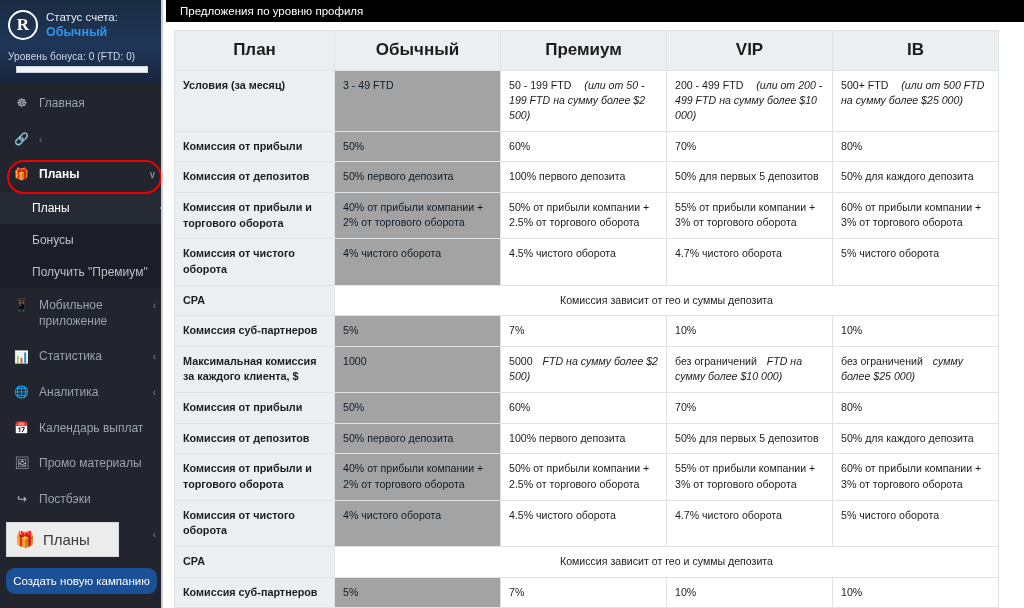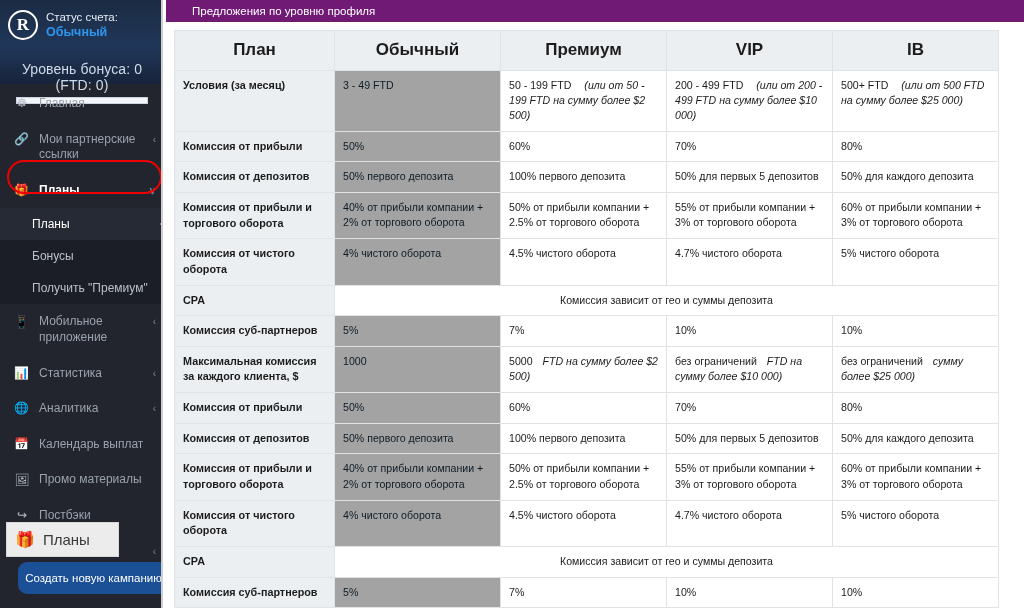--- a/index.html
+++ b/index.html
@@ -30,22 +30,22 @@
     border: 2.4px solid #ffffff;
     color: #ffffff; font-size: 17px; font-weight: bold;
     display: flex; align-items: center; justify-content: center;
     font-family: "Liberation Serif", serif;
     flex: 0 0 30px; margin-top: 1px;
   }
   .acct-txt { line-height: 1.25; padding-top: 1px; }
   .acct-label { color: #e6edf5; font-size: 11.5px; }
   .acct-value { color: #2f96f0; font-size: 12.5px; font-weight: bold; margin-top: 1px; }
   .bonus-label {
-    color: #cfdbe8; font-size: 14px; text-align: center;
-    margin-top: 20px; letter-spacing: 0.1px;
+    color: #cfdbe8; font-size: 10px; text-align: left;
+    margin-top: 10px; letter-spacing: 0.1px;
   }
   .bonus-bar {
     margin: 4px 8px 0 8px; height: 7px;
     background: #f2f5f8; border: 1px solid #c9d4e0;
   }
 
   .nav { padding-top: 2px; }
   .nav-item {
     display: flex; align-items: flex-start; gap: 9px;
     padding: 10px 10px 10px 14px;
@@ -90,42 +90,42 @@
     position: absolute; left: 6px; bottom: 51px;
     width: 113px; height: 35px;
     background: #ececec; border: 1px solid #d8d8d8;
     display: flex; align-items: center; gap: 8px;
     padding: 0 8px; z-index: 20;
   }
   .plans-tip .gift { font-size: 16px; color: #1b1b1b; }
   .plans-tip .t { font-size: 15px; color: #3a3a3a; }
 
   .new-campaign {
-    position: absolute; left: 18px; bottom: 14px;
-    width: 151px; height: 32px;
+    position: absolute; left: 6px; bottom: 14px;
+    width: 151px; height: 26px;
     background: #1b4f96; color: #ffffff;
     font-size: 11.5px; display: flex; align-items: center;
     justify-content: center; cursor: pointer; z-index: 20; border-radius: 9px;
   }
 
   .sidebar-edge {
     position: absolute; right: 0; top: 0; width: 5px; height: 608px;
     background: #ffffff; z-index: 30;
   }
   .sidebar-edge:before {
     content: ""; position: absolute; left: 0; top: 0;
     width: 2px; height: 608px; background: #cfcfcf;
   }
 
   
   .main { flex: 1 1 auto; background: #ffffff; position: relative; }
   .panel-head {
-    height: 22px; background: #701a75; color: #ffffff;
+    height: 22px; background: #000000; color: #ffffff;
     font-size: 11.5px; display: flex; align-items: center;
-    padding-left: 26px;
+    padding-left: 14px;
   }
   .tbl-wrap { padding: 8px 14px 0 8px; }
   table { border-collapse: collapse; width: 824px; table-layout: fixed; }
   col.c0 { width: 160px; } col.c1 { width: 166px; }
   col.c2 { width: 166px; } col.c3 { width: 166px; } col.c4 { width: 166px; }
 
   th, td {
     border: 1px solid #dfe3e6;
     padding: 7px 8px;
     font-size: 10.6px; color: #1c1c1c;
@@ -165,21 +165,20 @@
 
     <nav class="nav">
       <div id="nav-list">
           <div class="nav-item">
             <span class="ic">☸</span>
             <span class="lbl">Главная</span>
             <span class="chev"></span>
           </div>
           <div class="nav-item">
             <span class="ic">🔗</span>
-            <span class="lbl">Мои партнерские ссылки</span>
             <span class="chev">‹</span>
           </div>
           <div class="nav-item active">
             <span class="ic">🎁</span>
             <span class="lbl">Планы</span>
             <span class="chev">∨</span>
           </div>
           <div class="subnav">
             <div class="sub-item sel">Планы</div>
             <div class="sub-item">Бонусы</div>

